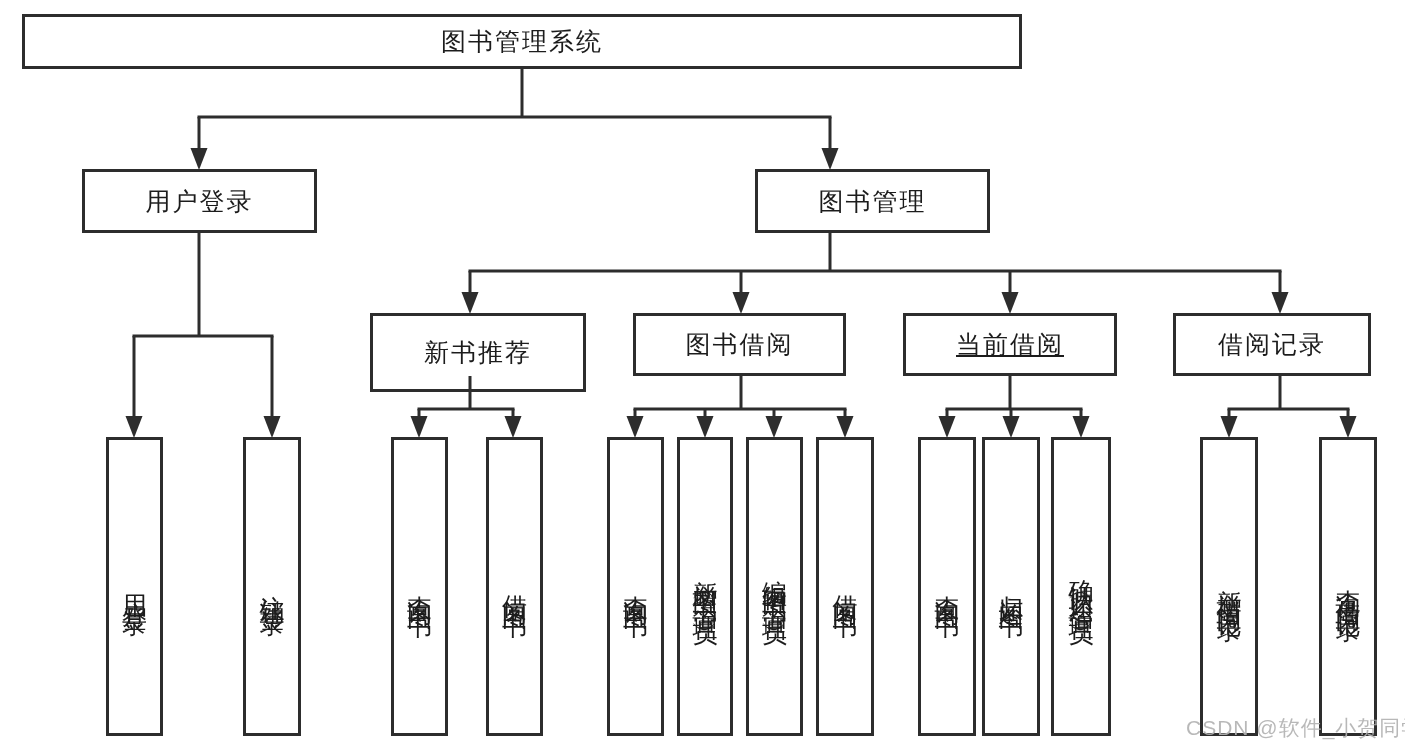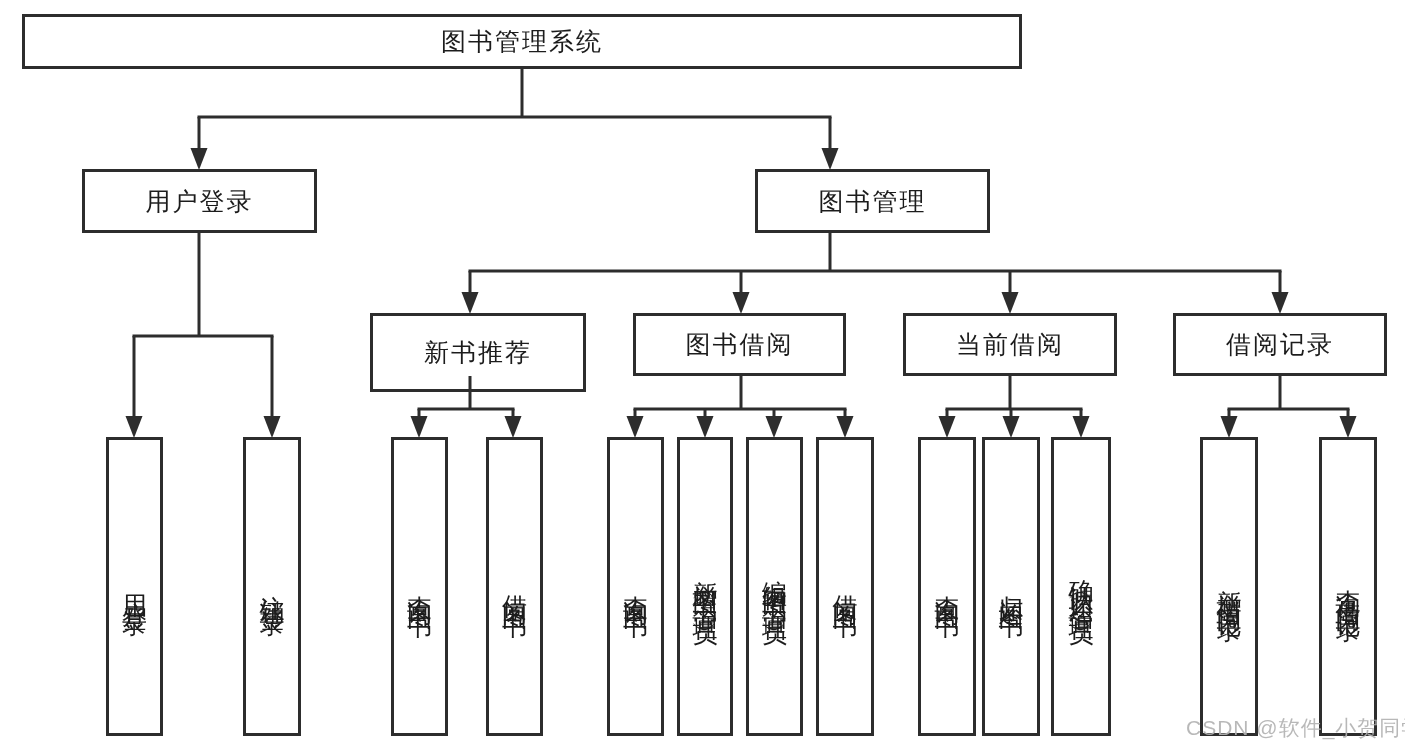--- a/index.html
+++ b/index.html
@@ -18,22 +18,22 @@
     font-size:25px;line-height:1;letter-spacing:6px;white-space:nowrap;
   }
   
   .p-root{left:22px;top:14px;width:1000px;height:55px;}
   
   .p-l2a{left:82px;top:169px;width:235px;height:64px;}
   .p-l2b{left:712px;top:169px;width:235px;height:64px;margin-left:43px;}
   
   .p-l3a{left:362px;top:313px;width:216px;height:79px;margin-left:8px;}
   .p-l3b{left:633px;top:313px;width:213px;height:63px;}
-  .p-l3c{left:903px;top:313px;width:214px;height:63px;}
-  .p-l3d{left:1173px;top:313px;width:214px;height:63px;}
+  .p-l3c{left:903px;top:313px;width:214px;height:63px;text-decoration:underline;}
+  .p-l3d{left:1173px;top:313px;width:198px;height:63px;}
   
   .leaf{top:437px;height:299px;}
   .p-f1{left:106px;width:57px;}
   .p-f2{left:243px;width:58px;}
   .p-f3{left:391px;width:57px;}
   .p-f4{left:486px;width:57px;}
   .p-f5{left:607px;width:57px;}
   .p-f6{left:677px;width:56px;}
   .p-f7{left:746px;width:57px;}
   .p-f8{left:816px;width:58px;}

